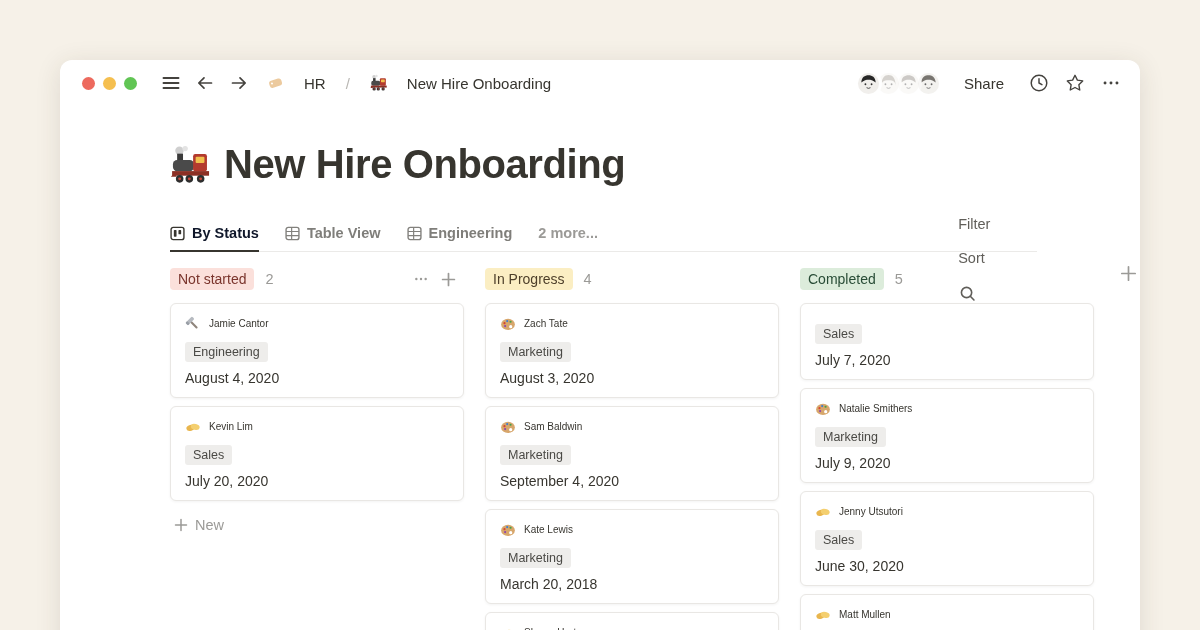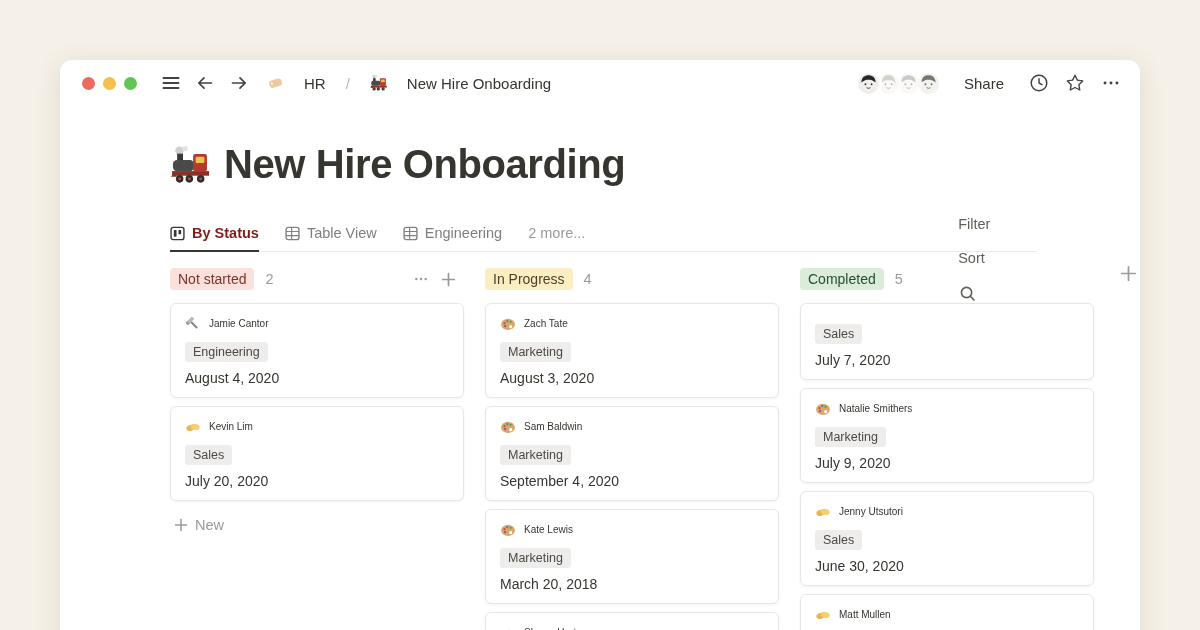--- a/index.html
+++ b/index.html
@@ -24,22 +24,22 @@
   .a1{ z-index:4; } .a2{ z-index:3; opacity:.45; } .a3{ z-index:2; opacity:.45; } .a4{ z-index:1; opacity:.8; }
   .share{ font-size:15px; margin:0 10px 0 6px; cursor:pointer; }
   .top-icon{ margin-left:14px; cursor:pointer; display:inline-flex; }
   
   .pagetitle{ position:absolute; left:110px; top:82px; display:flex; align-items:center; gap:12px; }
   .pagetitle h1{ font-size:40px; font-weight:700; letter-spacing:-.4px; color:#37352f; }
   
   .tabsrow{ position:absolute; left:110px; right:103px; top:156px; height:36px;
     display:flex; align-items:stretch; border-bottom:1px solid #ebeae8; }
   .tab{ display:flex; align-items:center; gap:7px; margin-right:26px; font-size:14.5px;
-    color:#7f7e7a; border-bottom:2px solid transparent; margin-bottom:-1px; cursor:pointer; white-space:nowrap; }
-  .tab.active{ color:#7f1d1d; font-weight:700; border-color:#37352f;align-items:center; }
+    color:#7f7e7a; border-bottom:2px solid transparent; margin-bottom:-1px; cursor:pointer; white-space:nowrap;font-weight:bold; }
+  .tab.active{ color:#0f172a; font-weight:700; border-color:#37352f;align-items:center; }
   .tab.more{ color:#9b9a97;align-items:center; }
   .view-toolbar{ margin-left:auto; display:flex; gap:18px; font-size:14.5px; color:#605e59;flex-direction:column; }
   .vt-item{ cursor:pointer; display:inline-flex; align-items:center; }
   .new-btn{ display:flex; align-items:stretch; background:#36a2d9; border-radius:4px; overflow:hidden;
     color:#fff; font-size:14.5px; font-weight:600; cursor:pointer; height:28px; }
   .new-btn .label{ display:flex; align-items:center; padding:0 12px; }
   .new-btn .caret{ display:flex; align-items:center; padding:0 7px; border-left:1px solid rgba(255,255,255,.4); }
   
   .board{ position:absolute; left:110px; top:208px; display:flex; gap:21px; }
   .column{ width:294px; }

